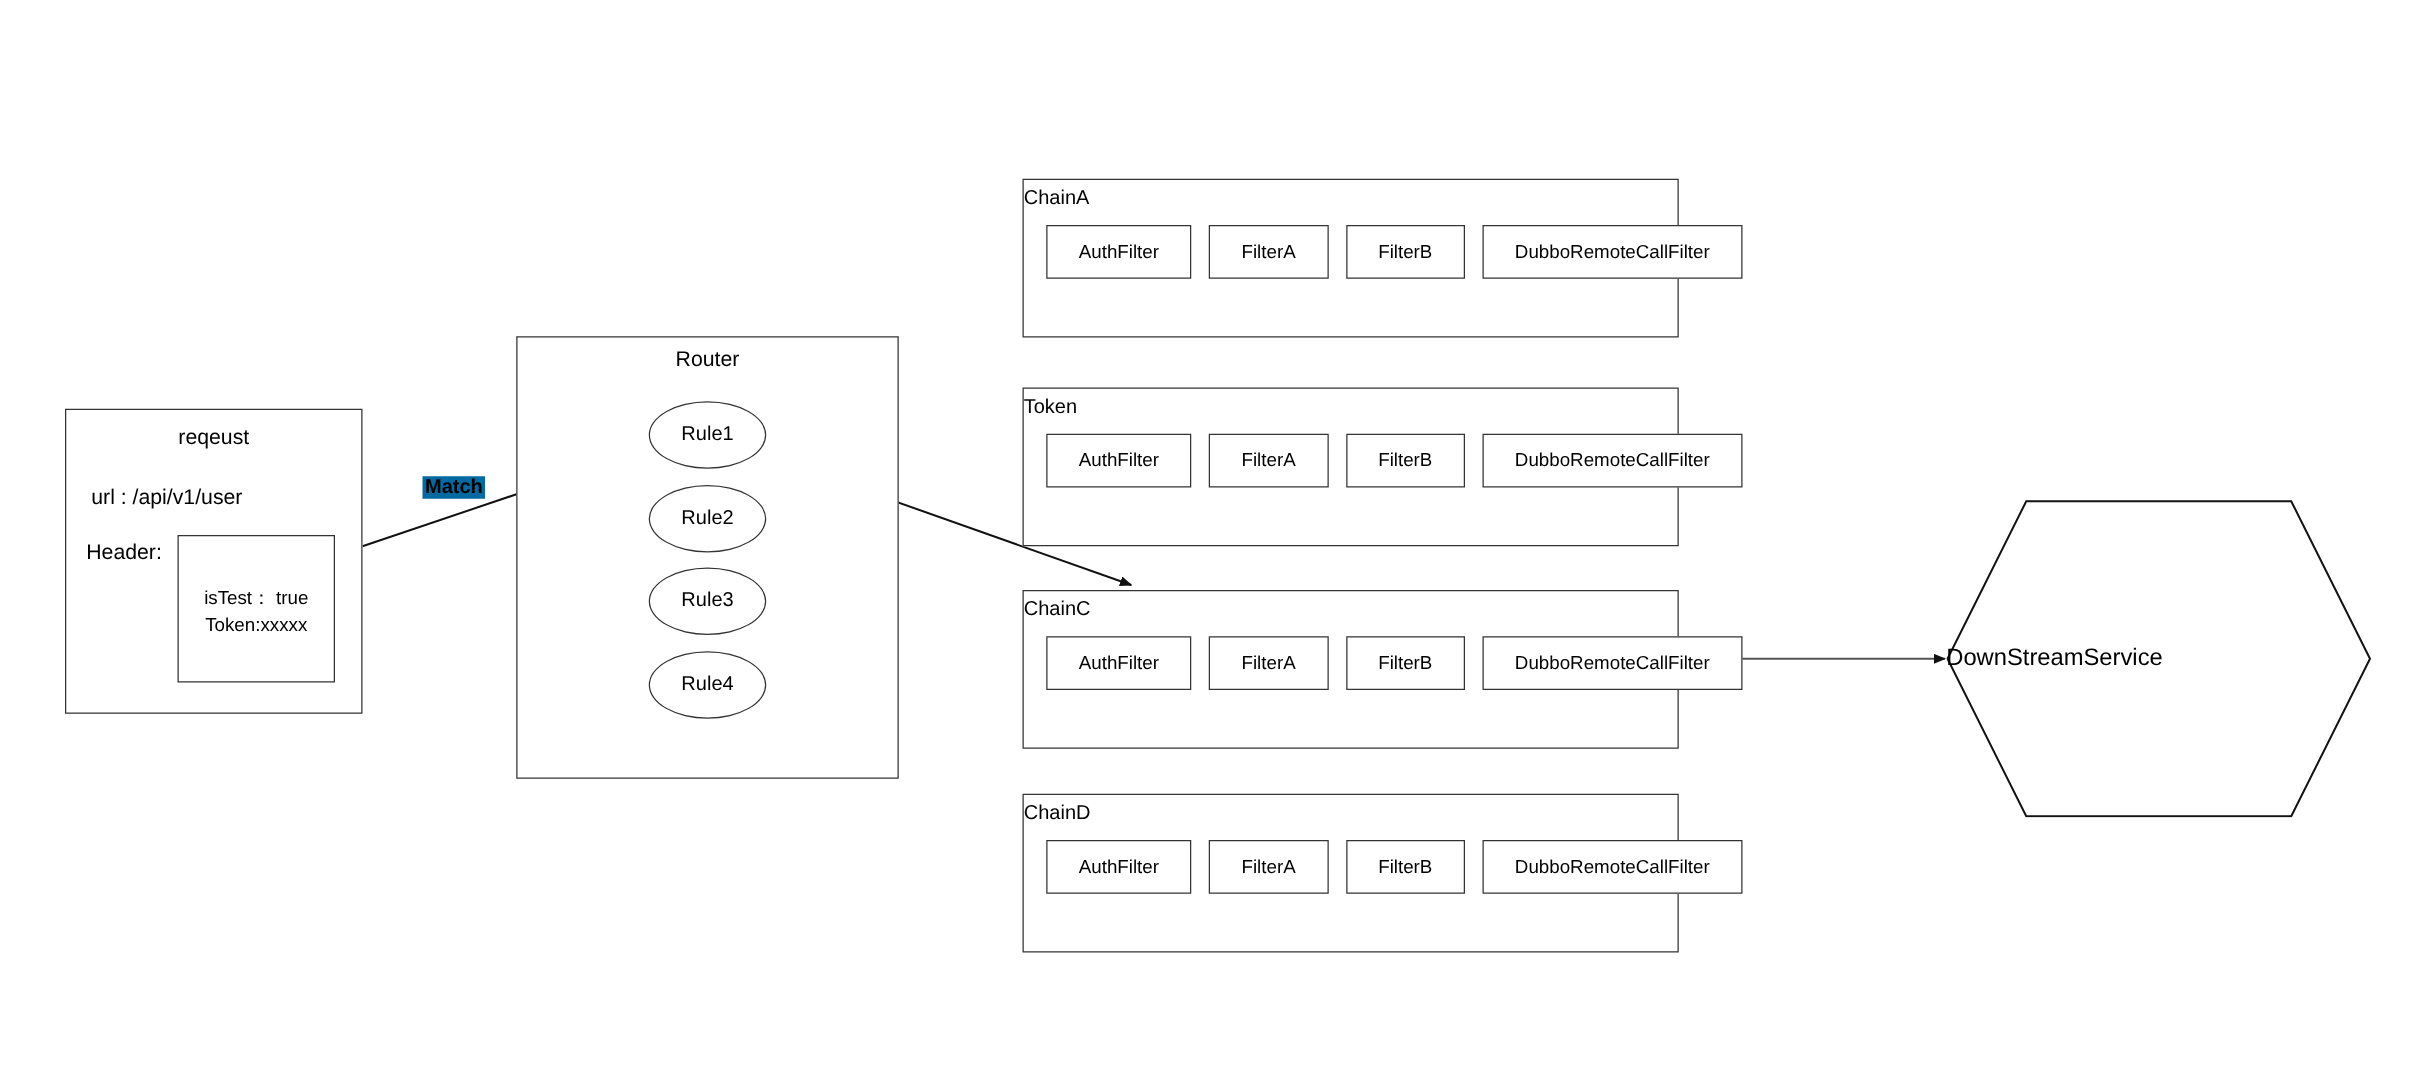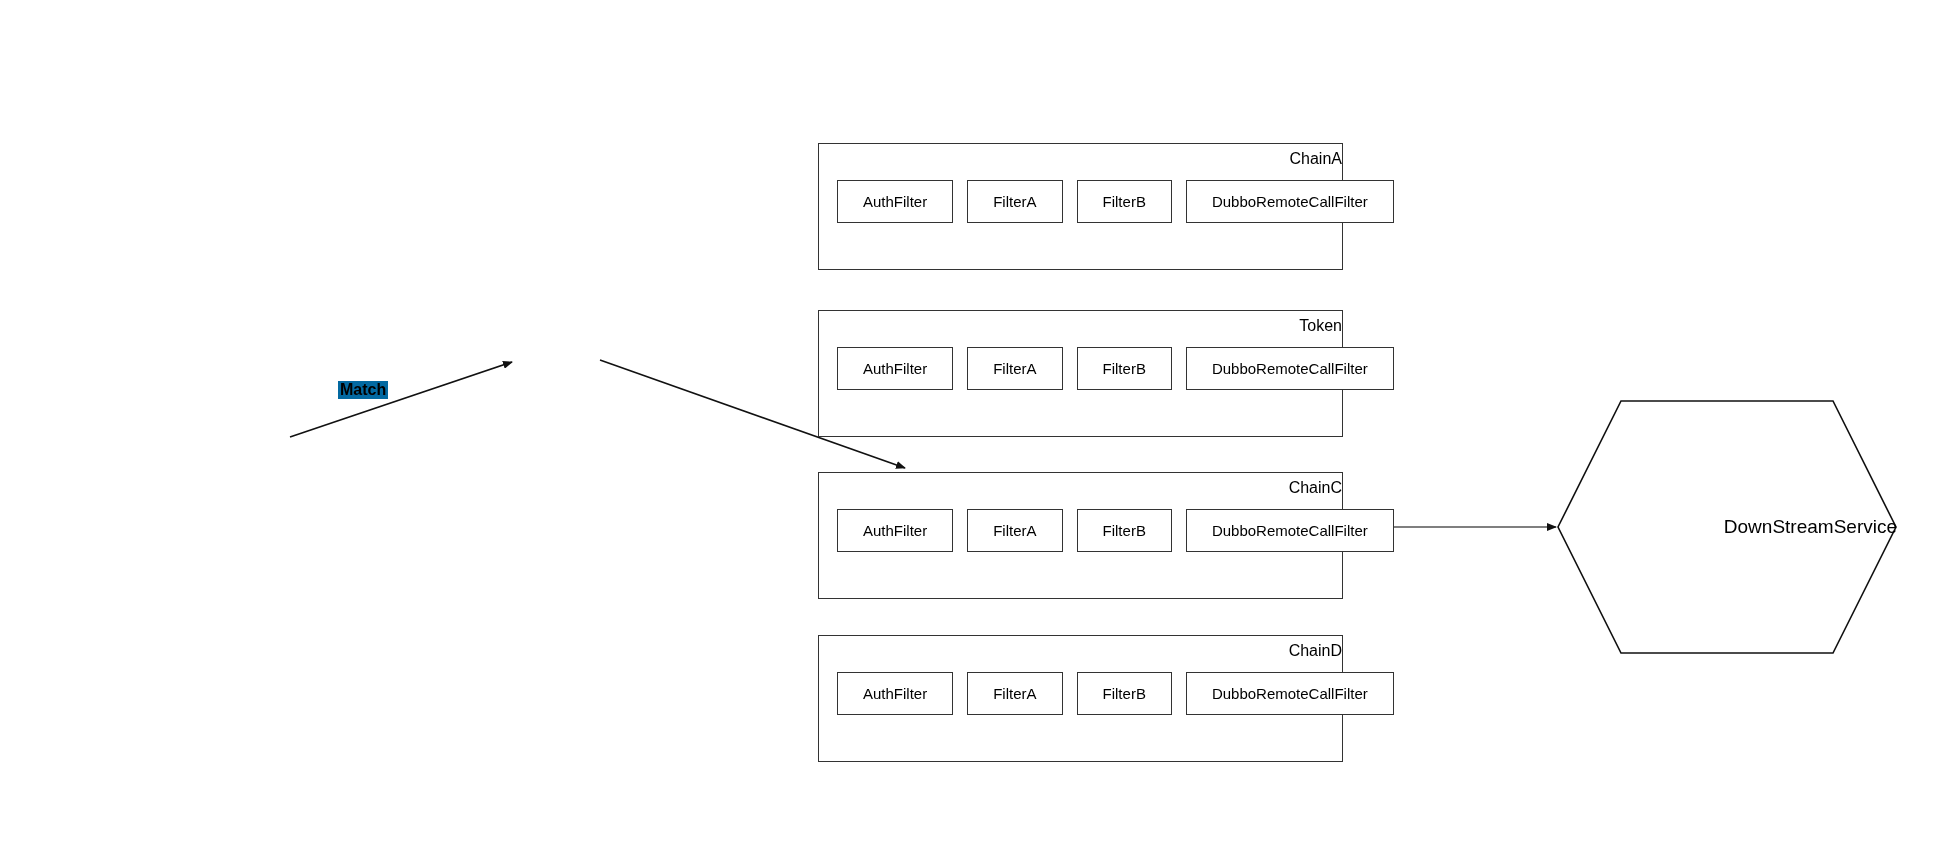--- a/index.html
+++ b/index.html
@@ -119,21 +119,21 @@
   }
   #chain-a { top: 143px; }
   #chain-b { top: 310px; }
   #chain-c { top: 472px; }
   #chain-d { top: 635px; }
   .chain-title {
     position: absolute;
     top: 6px;
     left: 0;
     width: 100%;
-    text-align: right;
+    text-align: left;
     font-size: 16px;
   }
   .filter-row {
     position: absolute;
     top: 36px;
     left: 18px;
     display: flex;
     align-items: flex-start;
     gap: 14px;
   }
@@ -156,21 +156,21 @@
     top: 400px;
     width: 340px;
     height: 254px;
   }
   #downstream-label {
     position: absolute;
     left: 0;
     top: 50%;
     transform: translateY(-50%);
     width: 100%;
-    text-align: right;
+    text-align: left;
     font-size: 19px;
   }
 
   
   #edges {
     position: absolute;
     left: 0;
     top: 0;
     width: 1946px;
     height: 856px;
@@ -203,21 +203,45 @@
 
     <line x1="290" y1="437" x2="512" y2="362" stroke="#111111" stroke-width="1.6" marker-end="url(#arrowhead)"></line>
 
     <line x1="600" y1="360" x2="905" y2="468" stroke="#111111" stroke-width="1.6" marker-end="url(#arrowhead)"></line>
 
     <line x1="1343" y1="527" x2="1556" y2="527" stroke="#555555" stroke-width="1.6" marker-end="url(#arrowhead)"></line>
   </svg>
 
   <div class="edge-label" id="label-match">Match</div>
 
-
+  <div class="node rect" id="request-node">
+    <div id="request-title">reqeust</div>
+    <div id="request-url">url : /api/v1/user</div>
+    <div id="request-header-label">Header:</div>
+    <div id="request-header-box">
+      <div class="hdr-line l1">isTest： true</div>
+      <div class="hdr-line l2">Token:xxxxx</div>
+    </div>
+  </div>
+
+  <div class="node rect" id="router-node">
+    <div id="router-title">Router</div>
+    <div class="rule-ellipse rule-1">
+      <span>Rule1</span>
+    </div>
+    <div class="rule-ellipse rule-2">
+      <span>Rule2</span>
+    </div>
+    <div class="rule-ellipse rule-3">
+      <span>Rule3</span>
+    </div>
+    <div class="rule-ellipse rule-4">
+      <span>Rule4</span>
+    </div>
+  </div>
 
   <div class="node chain" id="chain-a">
     <div class="chain-title">ChainA</div>
     <div class="filter-row">
       <div class="filter-box">AuthFilter</div>
       <div class="filter-box">FilterA</div>
       <div class="filter-box">FilterB</div>
       <div class="filter-box">DubboRemoteCallFilter</div>
     </div>
   </div>

